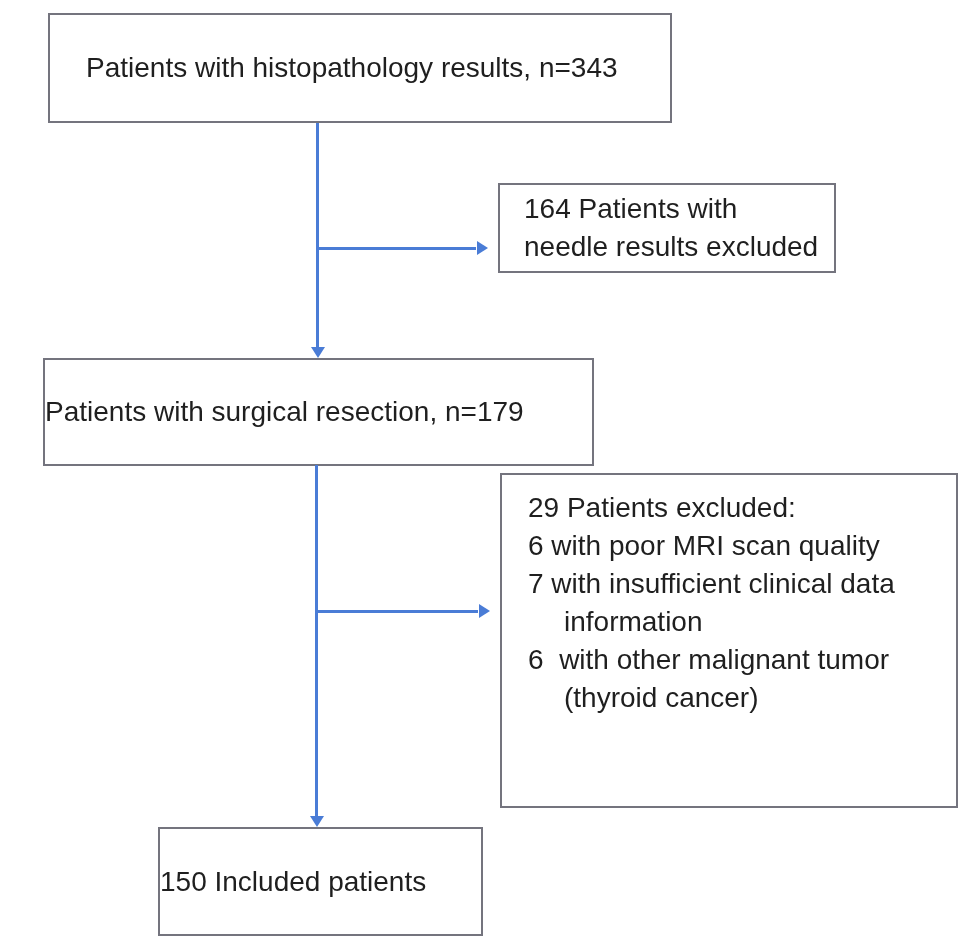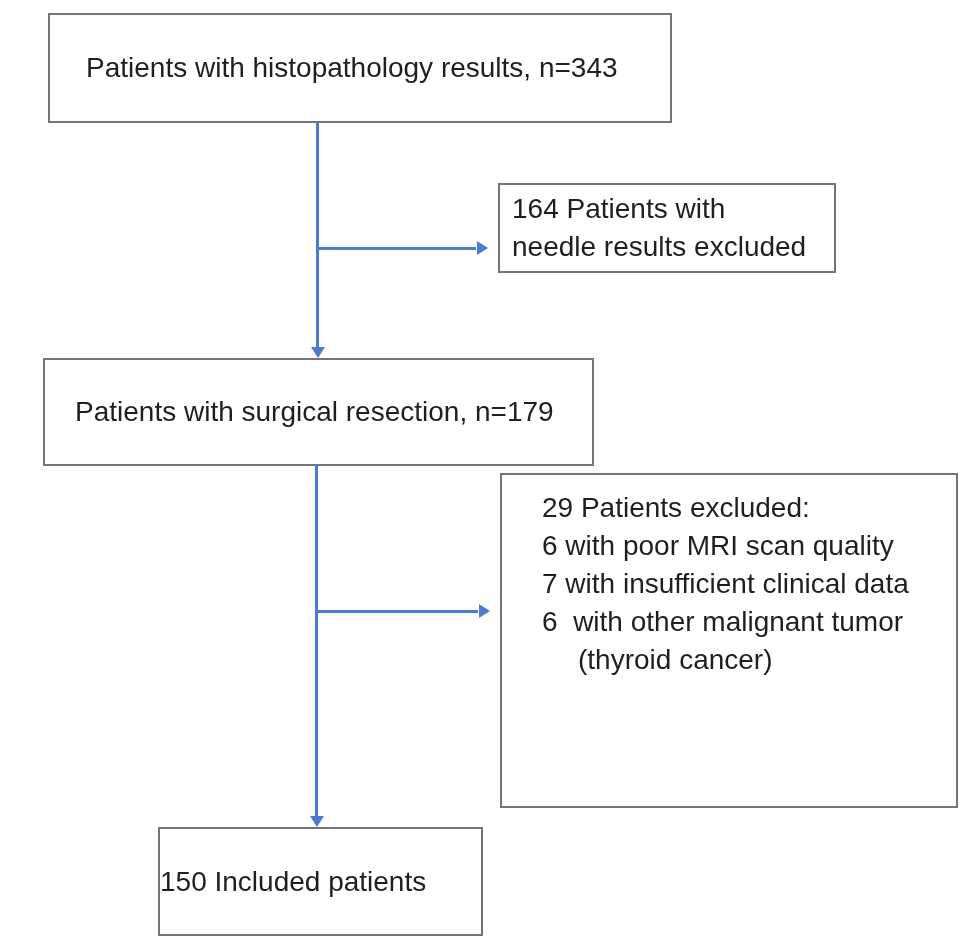--- a/index.html
+++ b/index.html
@@ -25,23 +25,23 @@
     box-sizing:border-box;
     display:flex;
     flex-direction:column;
     justify-content:center;
     font-size:28px;
     line-height:38px;
     color:var(--text);
   }
   .box .line{white-space:pre;}
   .box-histopathology{left:12px;top:13px;width:624px;height:110px;padding-left:36px;margin-left:36px;}
-  .box-needle{left:498px;top:183px;width:338px;height:90px;padding-left:12px;}
-  .box-surgical{left:43px;top:358px;width:551px;height:108px;padding-left:30px;}
-  .box-excluded{left:500px;top:473px;width:458px;height:335px;padding-left:40px;padding-top:14px;justify-content:flex-start;}
+  .box-needle{left:498px;top:183px;width:338px;height:90px;padding-left:24px;}
+  .box-surgical{left:43px;top:358px;width:551px;height:108px;}
+  .box-excluded{left:500px;top:473px;width:458px;height:335px;padding-left:26px;padding-top:14px;justify-content:flex-start;}
   .box-included{left:158px;top:827px;width:325px;height:109px;}
   .indent{padding-left:36px;}
 
   .vline,.hline{position:absolute;background:var(--arrow);}
   .vline{width:3px;}
   .hline{height:3px;}
   .v1{left:316px;top:123px;height:225px;}
   .v2{left:315px;top:465px;height:352px;}
   .h1{left:319px;top:247px;width:157px;}
   .h2{left:318px;top:610px;width:160px;}
@@ -90,20 +90,21 @@
   <div class="vline v2"></div>
   <div class="ah-down ah2"></div>
 
   <div class="hline h2"></div>
   <div class="ah-right ahr2"></div>
 
   <div class="box box-excluded">
     <span class="line">29 Patients excluded:</span>
     <span class="line">6 with poor MRI scan quality</span>
     <span class="line">7 with insufficient clinical data</span>
+    <span class="line indent">information</span>
     <span class="line">6  with other malignant tumor</span>
     <span class="line indent">(thyroid cancer)</span>
   </div>
 
   <div class="box box-included">
     <span class="line">150 Included patients</span>
   </div>
 
 </div>
 

